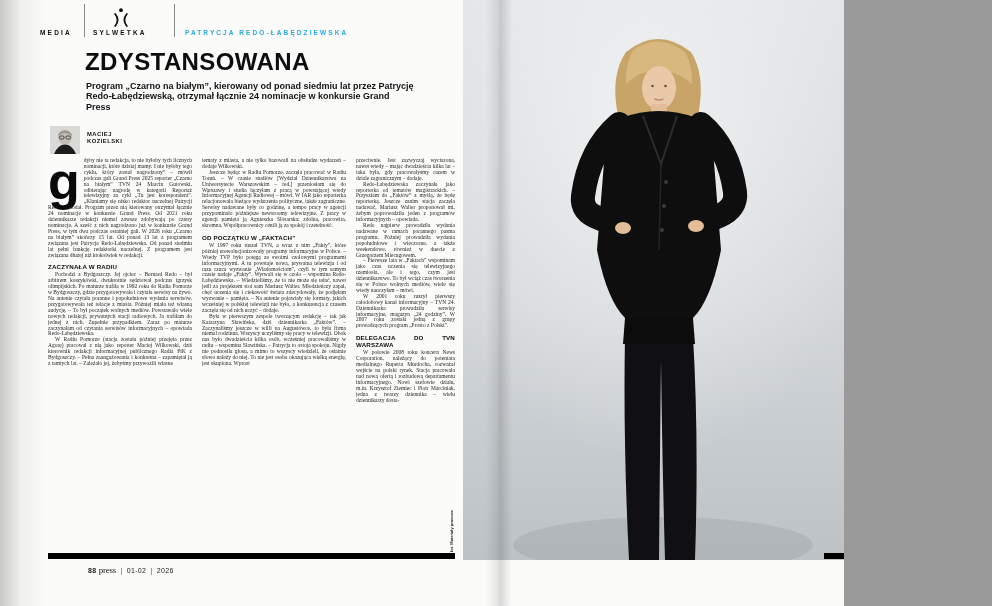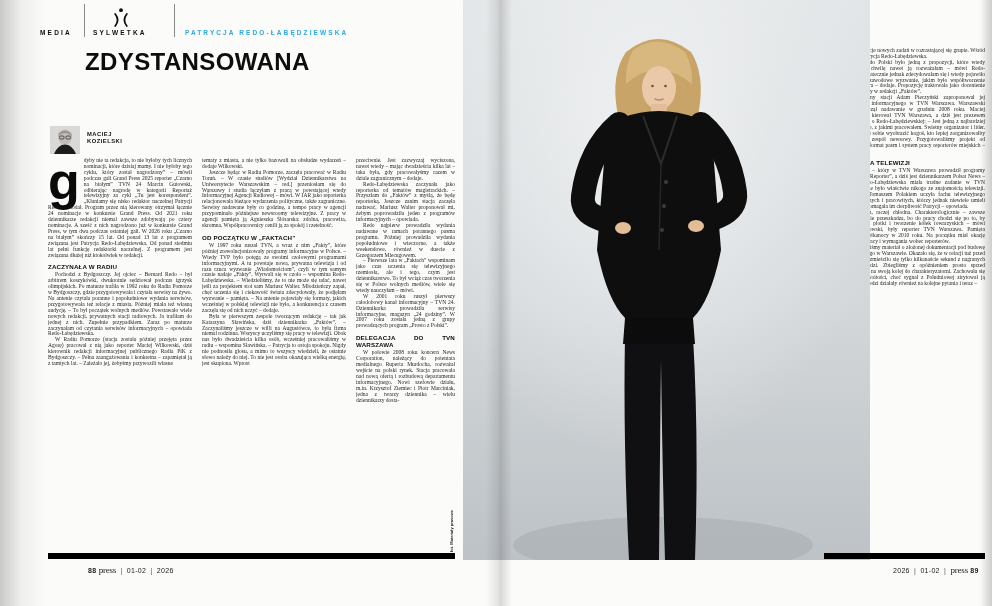--- a/index.html
+++ b/index.html
@@ -1,16 +1,16 @@
 <!DOCTYPE html>
 <html lang="pl"><head>
 <meta charset="utf-8">
 <style>
   html,body{margin:0;padding:0;background:#9a9a9a;}
-  #canvas{position:relative;width:992px;height:606px;background:#fbfbfa;overflow:hidden;
+  #canvas{position:relative;width:844px;height:606px;background:#fbfbfa;overflow:hidden;
           font-family:"Liberation Sans",sans-serif;}
   
   .hdr-label{position:absolute;top:29px;font-size:6.5px;font-weight:bold;letter-spacing:2.2px;color:#101010;}
   #hdr-media{left:40px;}
   #hdr-sylwetka{left:93px;}
   .hdr-div{position:absolute;top:4px;height:33px;width:1px;background:#8a8a8a;}
   #hdr-div1{left:84px;} #hdr-div2{left:174px;}
   #kicker{position:absolute;left:185px;top:29px;font-size:6.5px;font-weight:bold;letter-spacing:2.1px;}
   #logo-icon{position:absolute;left:112px;top:7px;}
   
@@ -62,20 +62,21 @@
   <span class="hdr-label" id="hdr-sylwetka">SYLWETKA</span>
   <svg id="logo-icon" width="18" height="20" viewBox="0 0 18 20">
     <circle cx="9" cy="3.2" r="1.9" fill="#101010"></circle>
     <path d="M3.2,7 Q8,13 3.2,19" stroke="#101010" stroke-width="1.8" fill="none" stroke-linecap="round"></path>
     <path d="M14.8,7 Q10,13 14.8,19" stroke="#101010" stroke-width="1.8" fill="none" stroke-linecap="round"></path>
   </svg>
   <div class="hdr-div" id="hdr-div2"></div>
   <span id="kicker" style="color: rgb(43, 169, 224);">PATRYCJA REDO-ŁABĘDZIEWSKA</span>
 
   <div id="title">ZDYSTANSOWANA</div>
+  <div id="lede">Program „Czarno na białym”, kierowany od ponad siedmiu lat przez Patrycję Redo-Łabędziewską, otrzymał łącznie 24 nominacje w konkursie Grand Press</div>
 
   <svg id="author-photo" viewBox="0 0 30 28">
     <rect width="30" height="28" fill="#d9d9d7"></rect>
     <ellipse cx="15" cy="11" rx="7" ry="7.5" fill="#c5beb6"></ellipse>
     <path d="M8,10 Q15,4 22,10 L21,7 Q15,2 9,7 Z" fill="#9a948d"></path>
     <rect x="9.5" y="10" width="4.6" height="3" rx="1.2" fill="none" stroke="#3a3a3a" stroke-width=".9"></rect>
     <rect x="15.9" y="10" width="4.6" height="3" rx="1.2" fill="none" stroke="#3a3a3a" stroke-width=".9"></rect>
     <path d="M4,28 Q8,18.5 15,18.5 Q22,18.5 26,28 Z" fill="#1c1c1c"></path>
   </svg>
   <div id="author-name">

